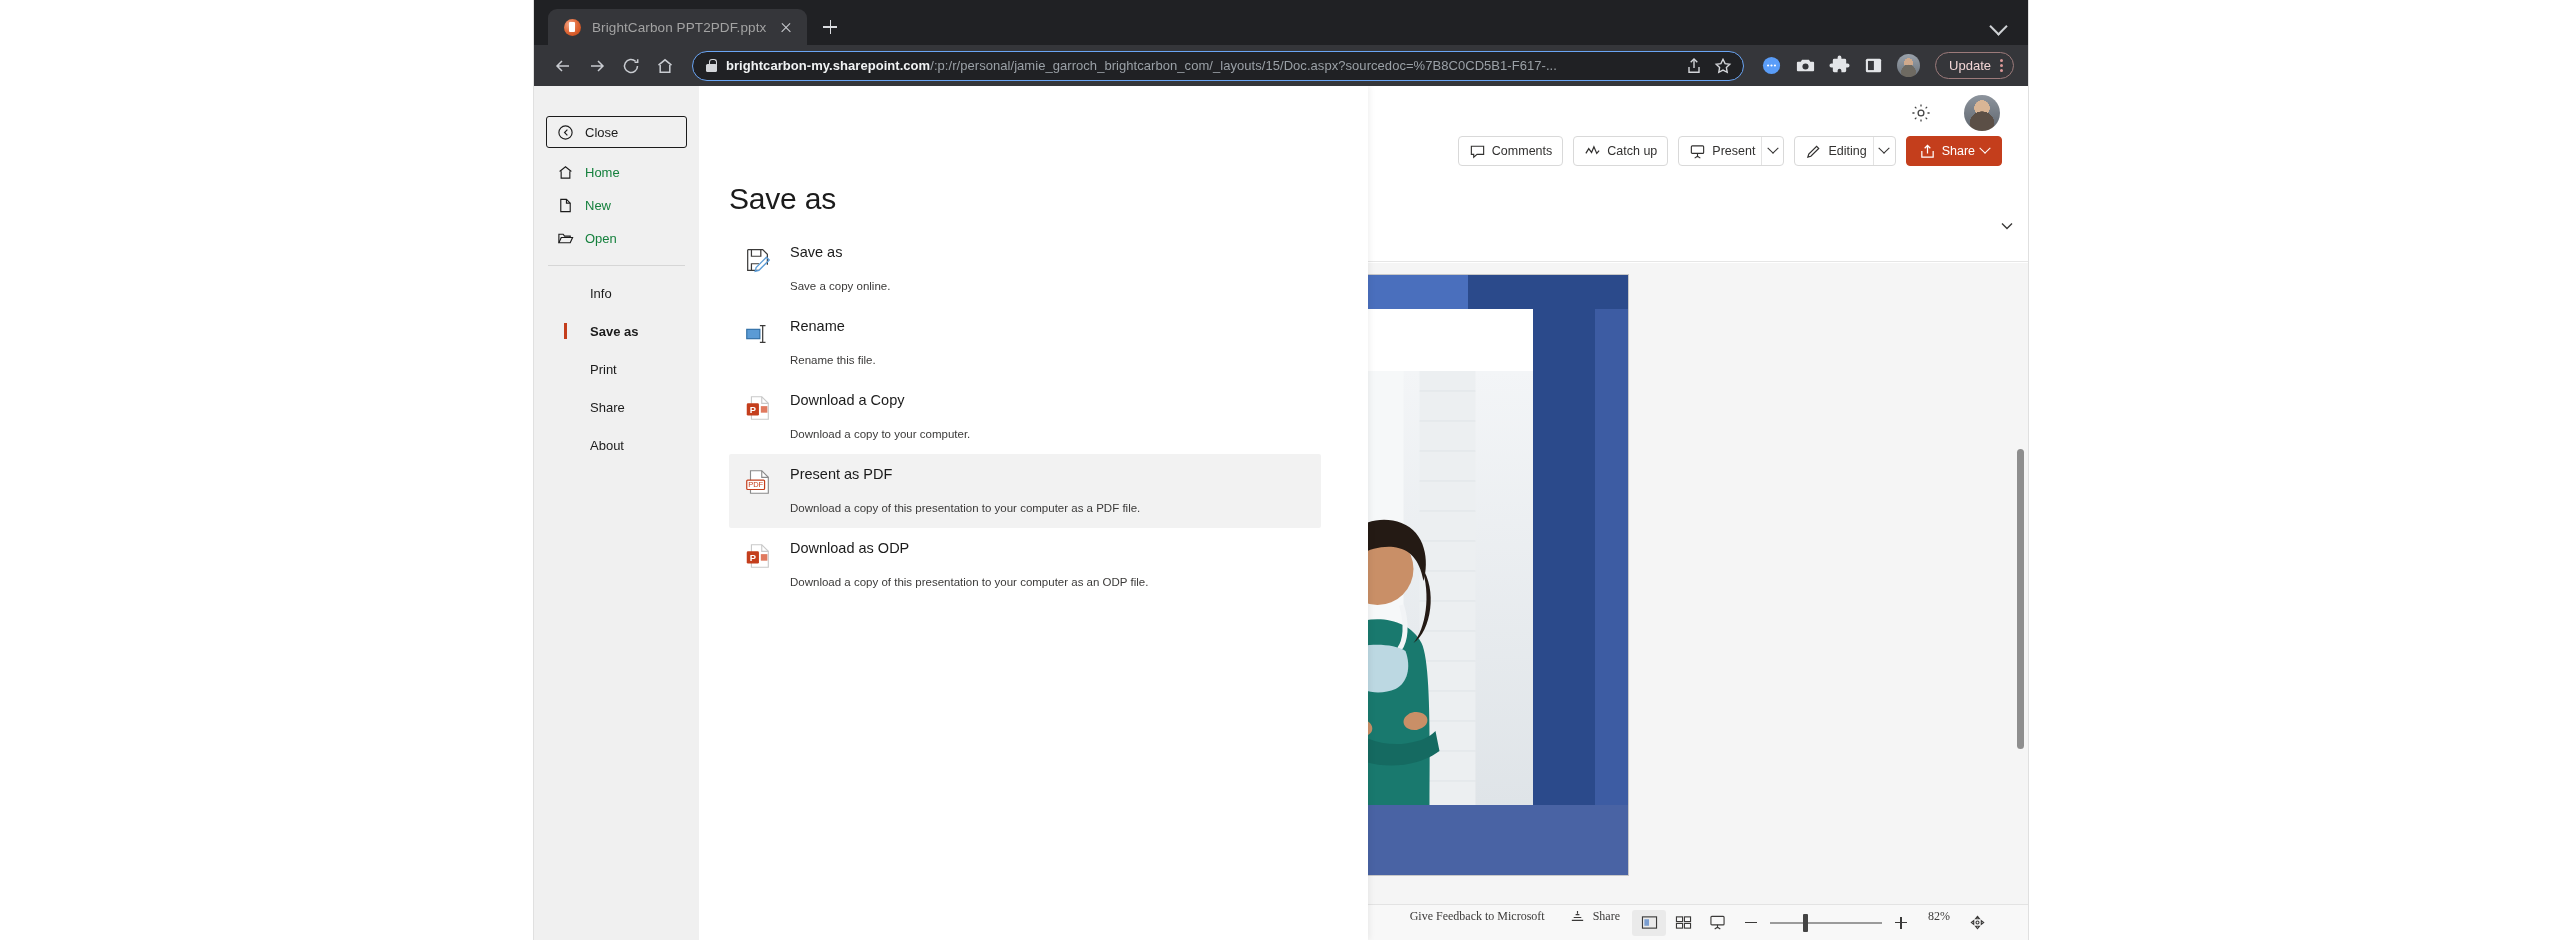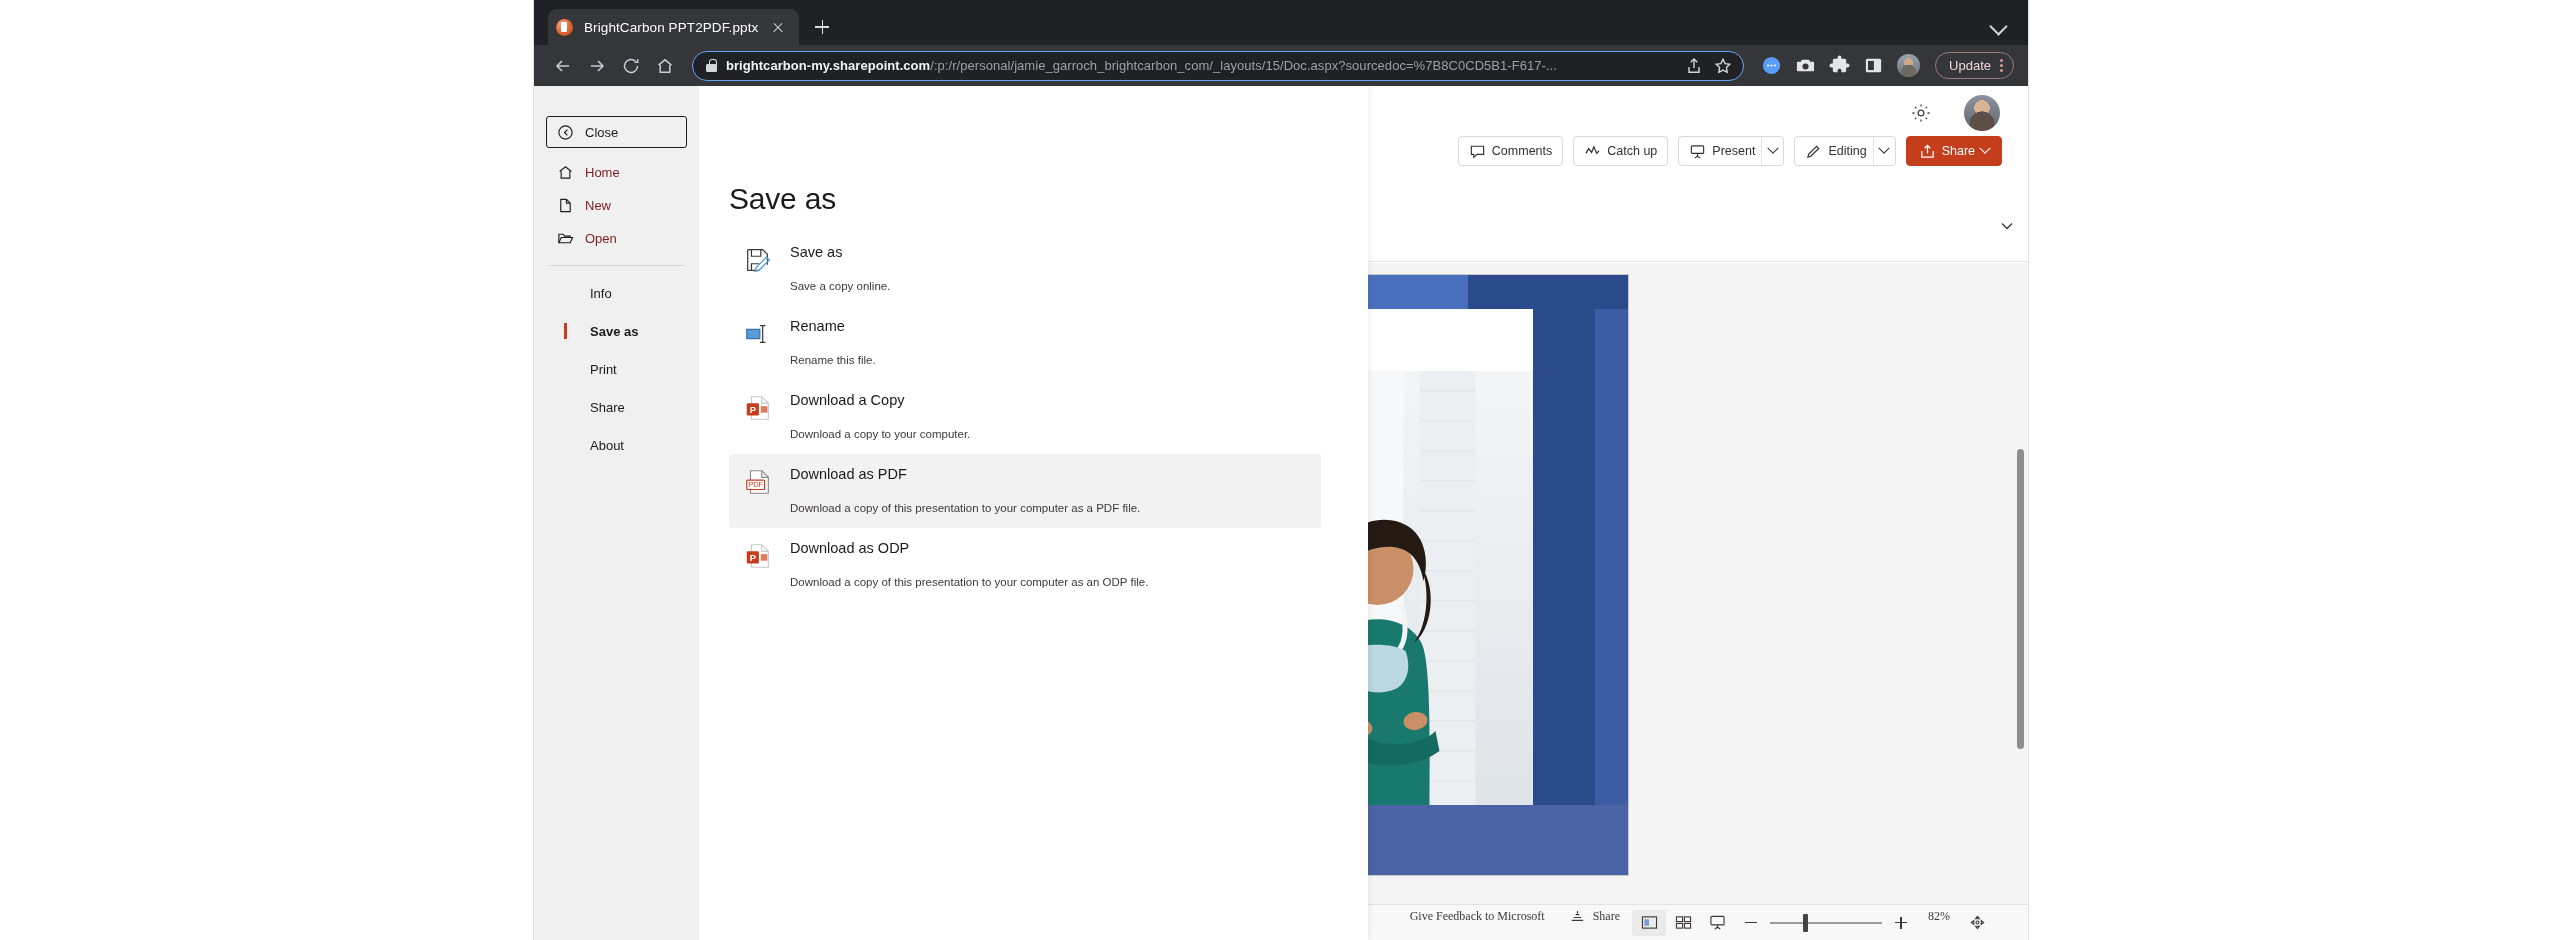--- a/index.html
+++ b/index.html
@@ -17,23 +17,23 @@
     background: #ffffff;
     box-shadow: 0 0 0 1px rgba(0,0,0,.12);
     overflow: hidden;
   }
   .tabstrip {
     position: relative; height: 45px; background: #202124;
     display: flex; align-items: flex-end; padding-left: 14px;
   }
   .tab {
     display: flex; align-items: center; gap: 11px;
-    height: 36px; padding: 0 12px 0 8px; min-width: 246px;
+    height: 36px; padding: 0 12px 0 16px; min-width: 246px;
     background: #35363a; border-radius: 9px 9px 0 0;
-    color: #ffffff; font-size: 13.5px; white-space: nowrap; justify-content: flex-end;
+    color: #a3a3a3; font-size: 13.5px; white-space: nowrap; justify-content: flex-end;
   }
   .tab-fav {
     width: 17px; height: 17px; border-radius: 50%;
     background: radial-gradient(circle at 35% 32%, #f5a98a 0%, #e06b3c 45%, #c2410c 100%);
     position: relative; flex: 0 0 auto;
   }
   .tab-fav::after{
     content:""; position:absolute; left:5px; top:3.5px; width:6px; height:10px;
     background:#fff; border-radius:1px;
   }
@@ -217,21 +217,21 @@
   }
   .bs-left { position: absolute; left: 0; top: 0; width: 165px; bottom: 0; background: #f0f0f0; }
   .bs-close {
     margin: 30px 12px 6px 12px; height: 32px; border: 1.8px solid #1b1b1b; border-radius: 3px;
     display: flex; align-items: center; gap: 11px; padding-left: 10px; font-size: 13px; color: #1b1b1b;
     cursor: pointer; background: #f0f0f0;
   }
   .bs-nav-top { padding: 2px 12px 0; }
   .bs-item {
     height: 33px; display: flex; align-items: center; gap: 11px; padding-left: 11px;
-    font-size: 13px; color: #7f1d1d; cursor: pointer; border-radius: 3px;
+    font-size: 13px; color: #15803d; cursor: pointer; border-radius: 3px;
   }
   .bs-sep { height: 1px; background: #d6d6d6; margin: 10px 14px 8px; }
   .bs-nav-bot { padding: 0 12px; position: relative; margin-left: 16px; }
   .bs-item2 {
     height: 38px; display: flex; align-items: center; padding-left: 28px;
     font-size: 13px; color: #1b1b1b; cursor: pointer; position: relative;
   }
   .bs-item2.sel { font-weight: 700; }
   .bs-item2.sel::before {
     content: ""; position: absolute; left: 2px; top: 11px; width: 3px; height: 16px; background: #c43e1c;
@@ -810,21 +810,21 @@
             <div class="bs-row hl">
               <span class="bico">
                 <svg width="30" height="30" viewBox="0 0 32 32" fill="none">
                   <path d="M8 4h12l7 7v17H8z" fill="#fff" stroke="#8a8a8a" stroke-width="1.2"></path>
                   <path d="M20 4v7h7" stroke="#8a8a8a" stroke-width="1.2"></path>
                   <rect x="4" y="14" width="19" height="10" rx="1" fill="#fff" stroke="#c43e1c" stroke-width="1.3"></rect>
                   <text x="13.5" y="21.6" font-size="8" font-family="Liberation Sans, sans-serif" fill="#c43e1c" text-anchor="middle">PDF</text>
                 </svg>
               </span>
               <span class="txt">
-                <span class="t1" style="display:block">Download as PDF</span>
+                <span class="t1" style="display:block">Present as PDF</span>
                 <span class="t2" style="display:block">Download a copy of this presentation to your computer as a PDF file.</span>
               </span>
             </div>
 
             <div class="bs-row">
               <span class="bico">
                 <svg width="30" height="30" viewBox="0 0 32 32" fill="none">
                   <path d="M9 4h11l7 7v17H9z" fill="#fff" stroke="#c9c9c9" stroke-width="1.2"></path>
                   <path d="M20 4v7h7" stroke="#c9c9c9" stroke-width="1.2"></path>
                   <rect x="4" y="11" width="13" height="13" rx="1.4" fill="#c43e1c"></rect>

